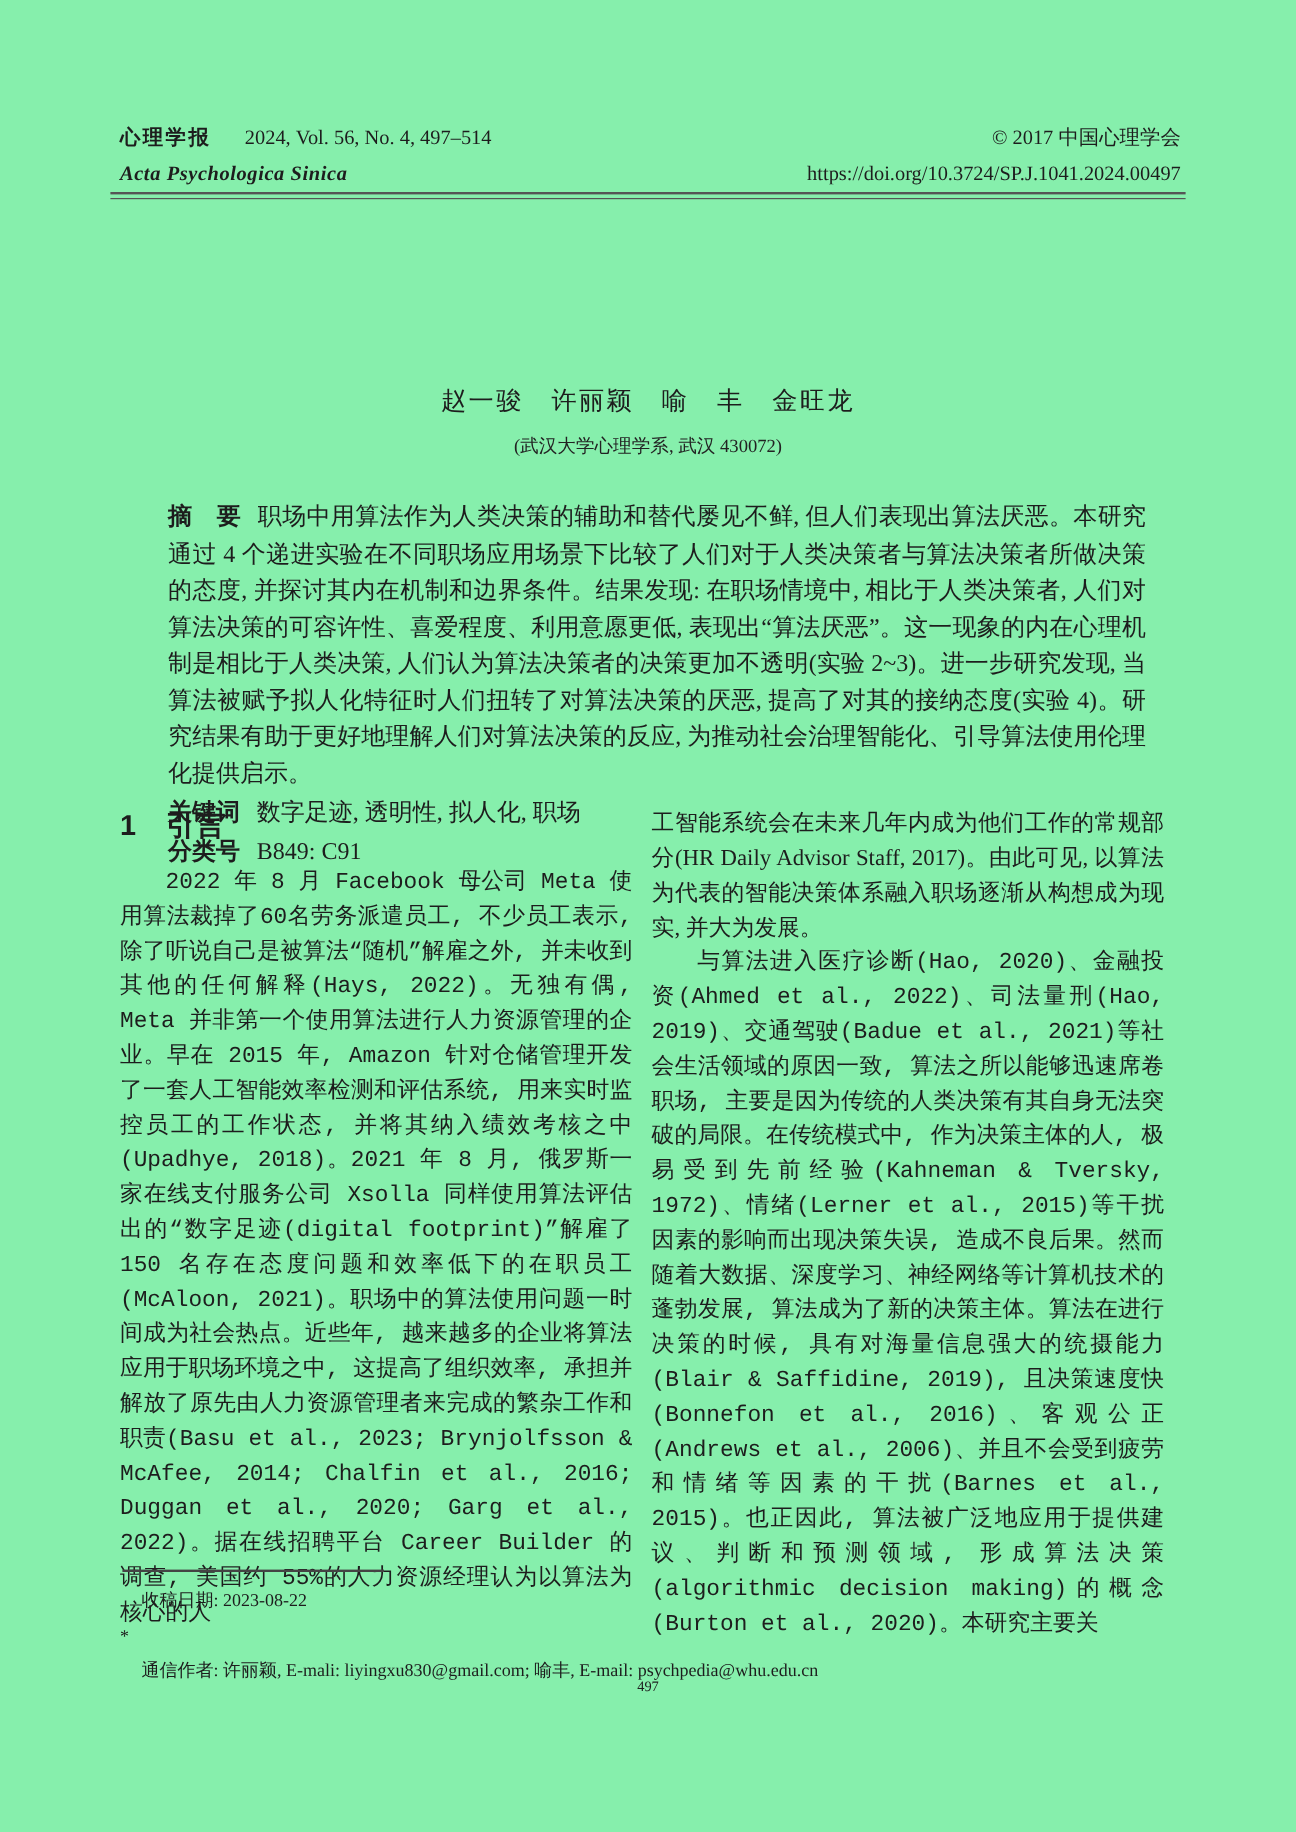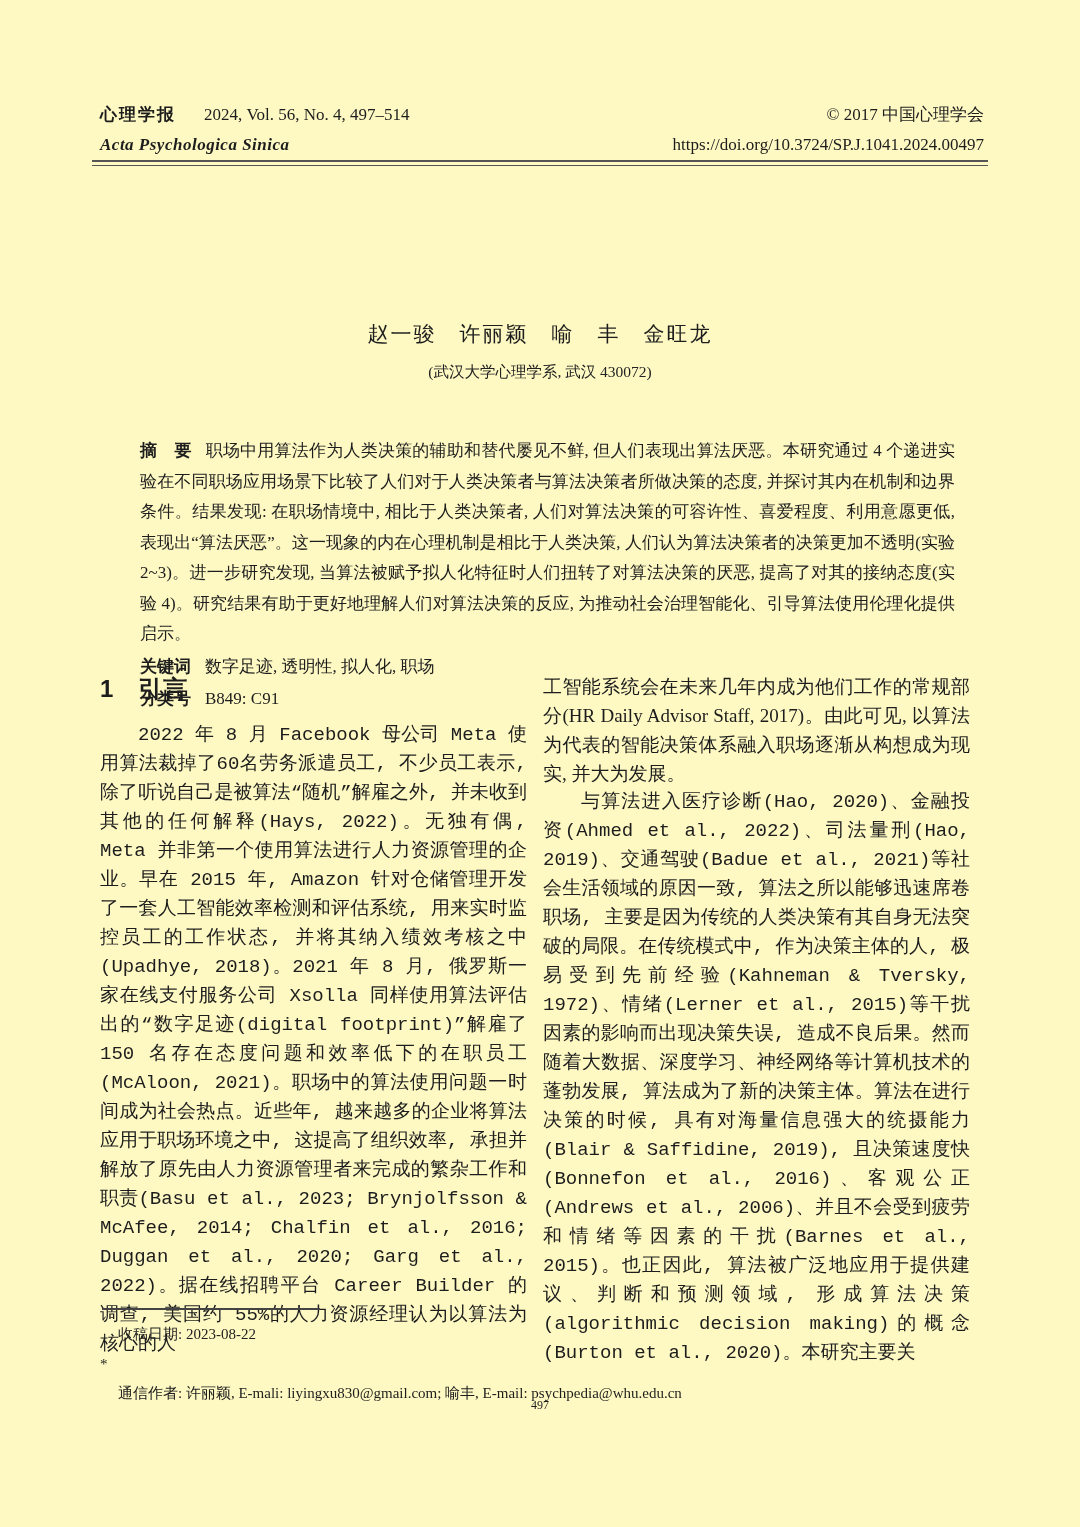--- a/index.html
+++ b/index.html
@@ -1,20 +1,20 @@
 <!DOCTYPE html>
 <html><head>
 <meta charset="utf-8">
 <style>
   html,body { margin:0; padding:0; background:#e9e9e9; }
   .page {
     position:relative;
     width:1080px; height:1527px;
     margin:0 auto;
-    background:#fef9c3;
+    background:#86efac;
     color:#1d1d1d;
     font-family:"Liberation Serif","DejaVu Serif",serif;
     overflow:hidden;
     box-sizing:border-box;
   }
 
   
   .jheader {
     position:absolute; left:100px; right:96px; top:100px;
     display:flex; justify-content:space-between; align-items:flex-start;
@@ -43,22 +43,22 @@
     position:absolute; left:0; right:0; top:320px;
     text-align:center; font-size:21px; letter-spacing:2px;
   }
   .affiliation {
     position:absolute; left:0; right:0; top:362px;
     text-align:center; font-size:15.5px; color:#222;
   }
 
   
   .abstract-block {
-    position:absolute; left:140px; width:815px; top:436px;
-    font-size:17px; line-height:30.5px; text-align:justify;
+    position:absolute; left:140px; width:815px; top:416px;
+    font-size:20px; line-height:30.5px; text-align:justify;
   }
   .abstract-block p { margin:0; }
   .block-label {
     font-family:"Liberation Sans","DejaVu Sans",sans-serif;
     font-weight:bold; margin-right:14px;
   }
   .kw-line   { margin-top:2px !important; }
   .cls-line  { margin-top:2px !important; }
 
   

